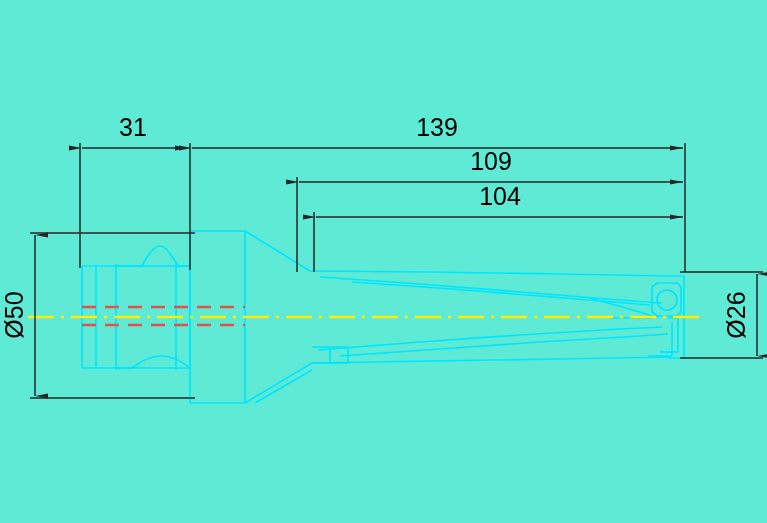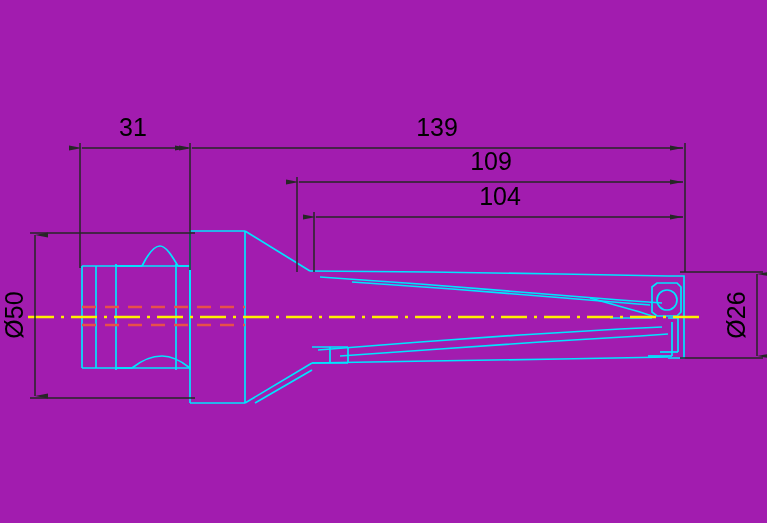--- a/index.html
+++ b/index.html
@@ -4,21 +4,21 @@
 <style>
   html, body {
     margin: 0;
     padding: 0;
     background: #ffffff;
   }
   #stage {
     position: relative;
     width: 767px;
     height: 523px;
-    background: #a21caf;
+    background: #5eead4;
     overflow: hidden;
     font-family: "Liberation Sans", sans-serif;
   }
   svg#drawing {
     position: absolute;
     left: 0;
     top: 0;
     width: 767px;
     height: 523px;
     display: block;

